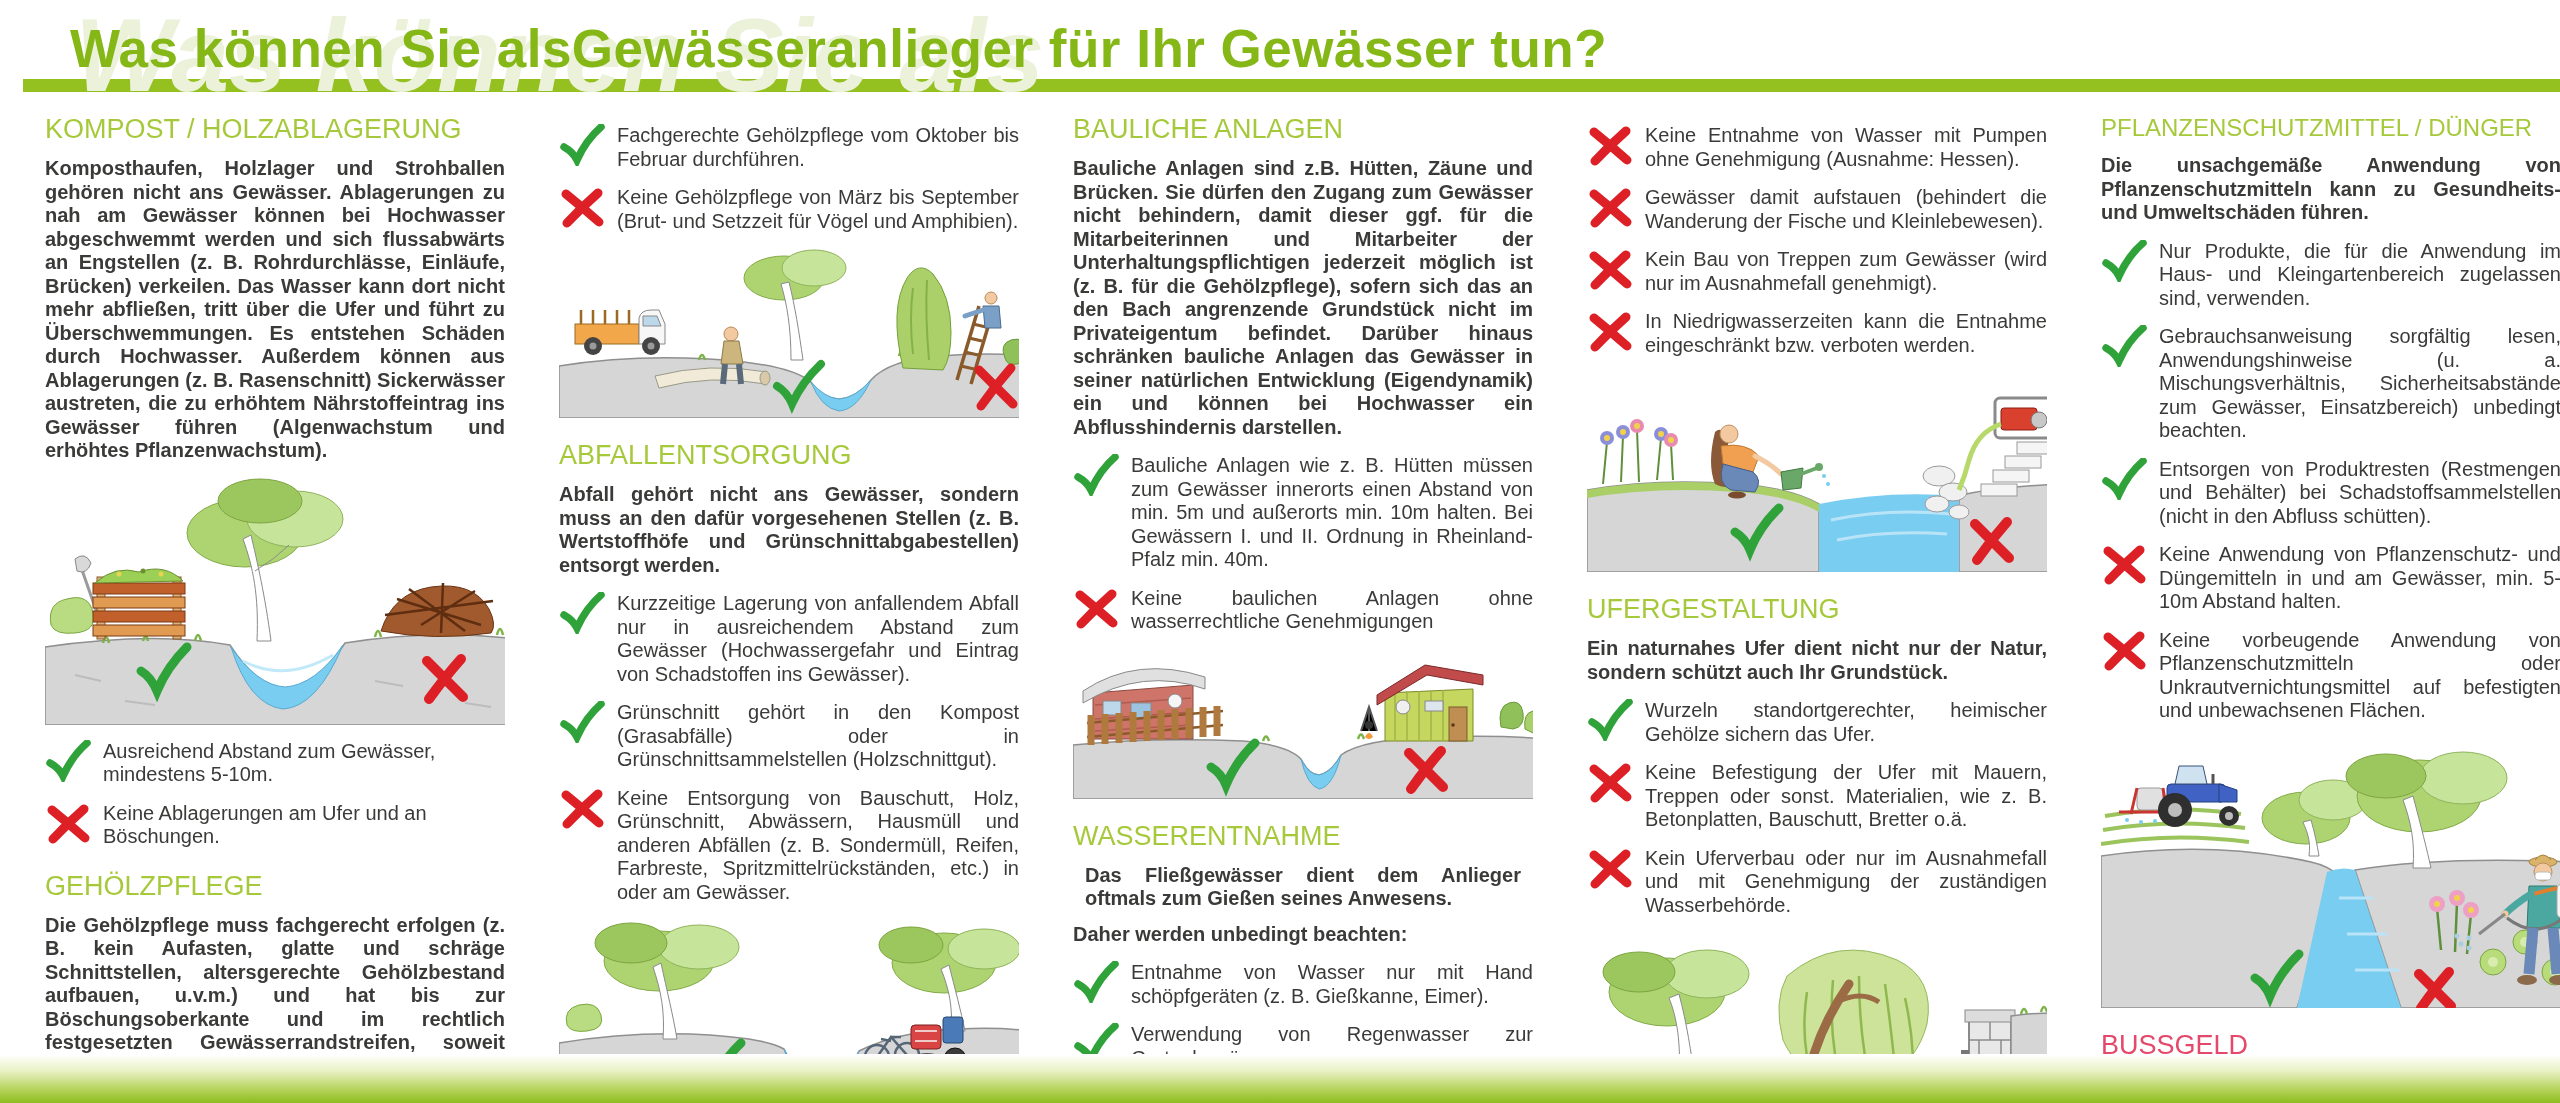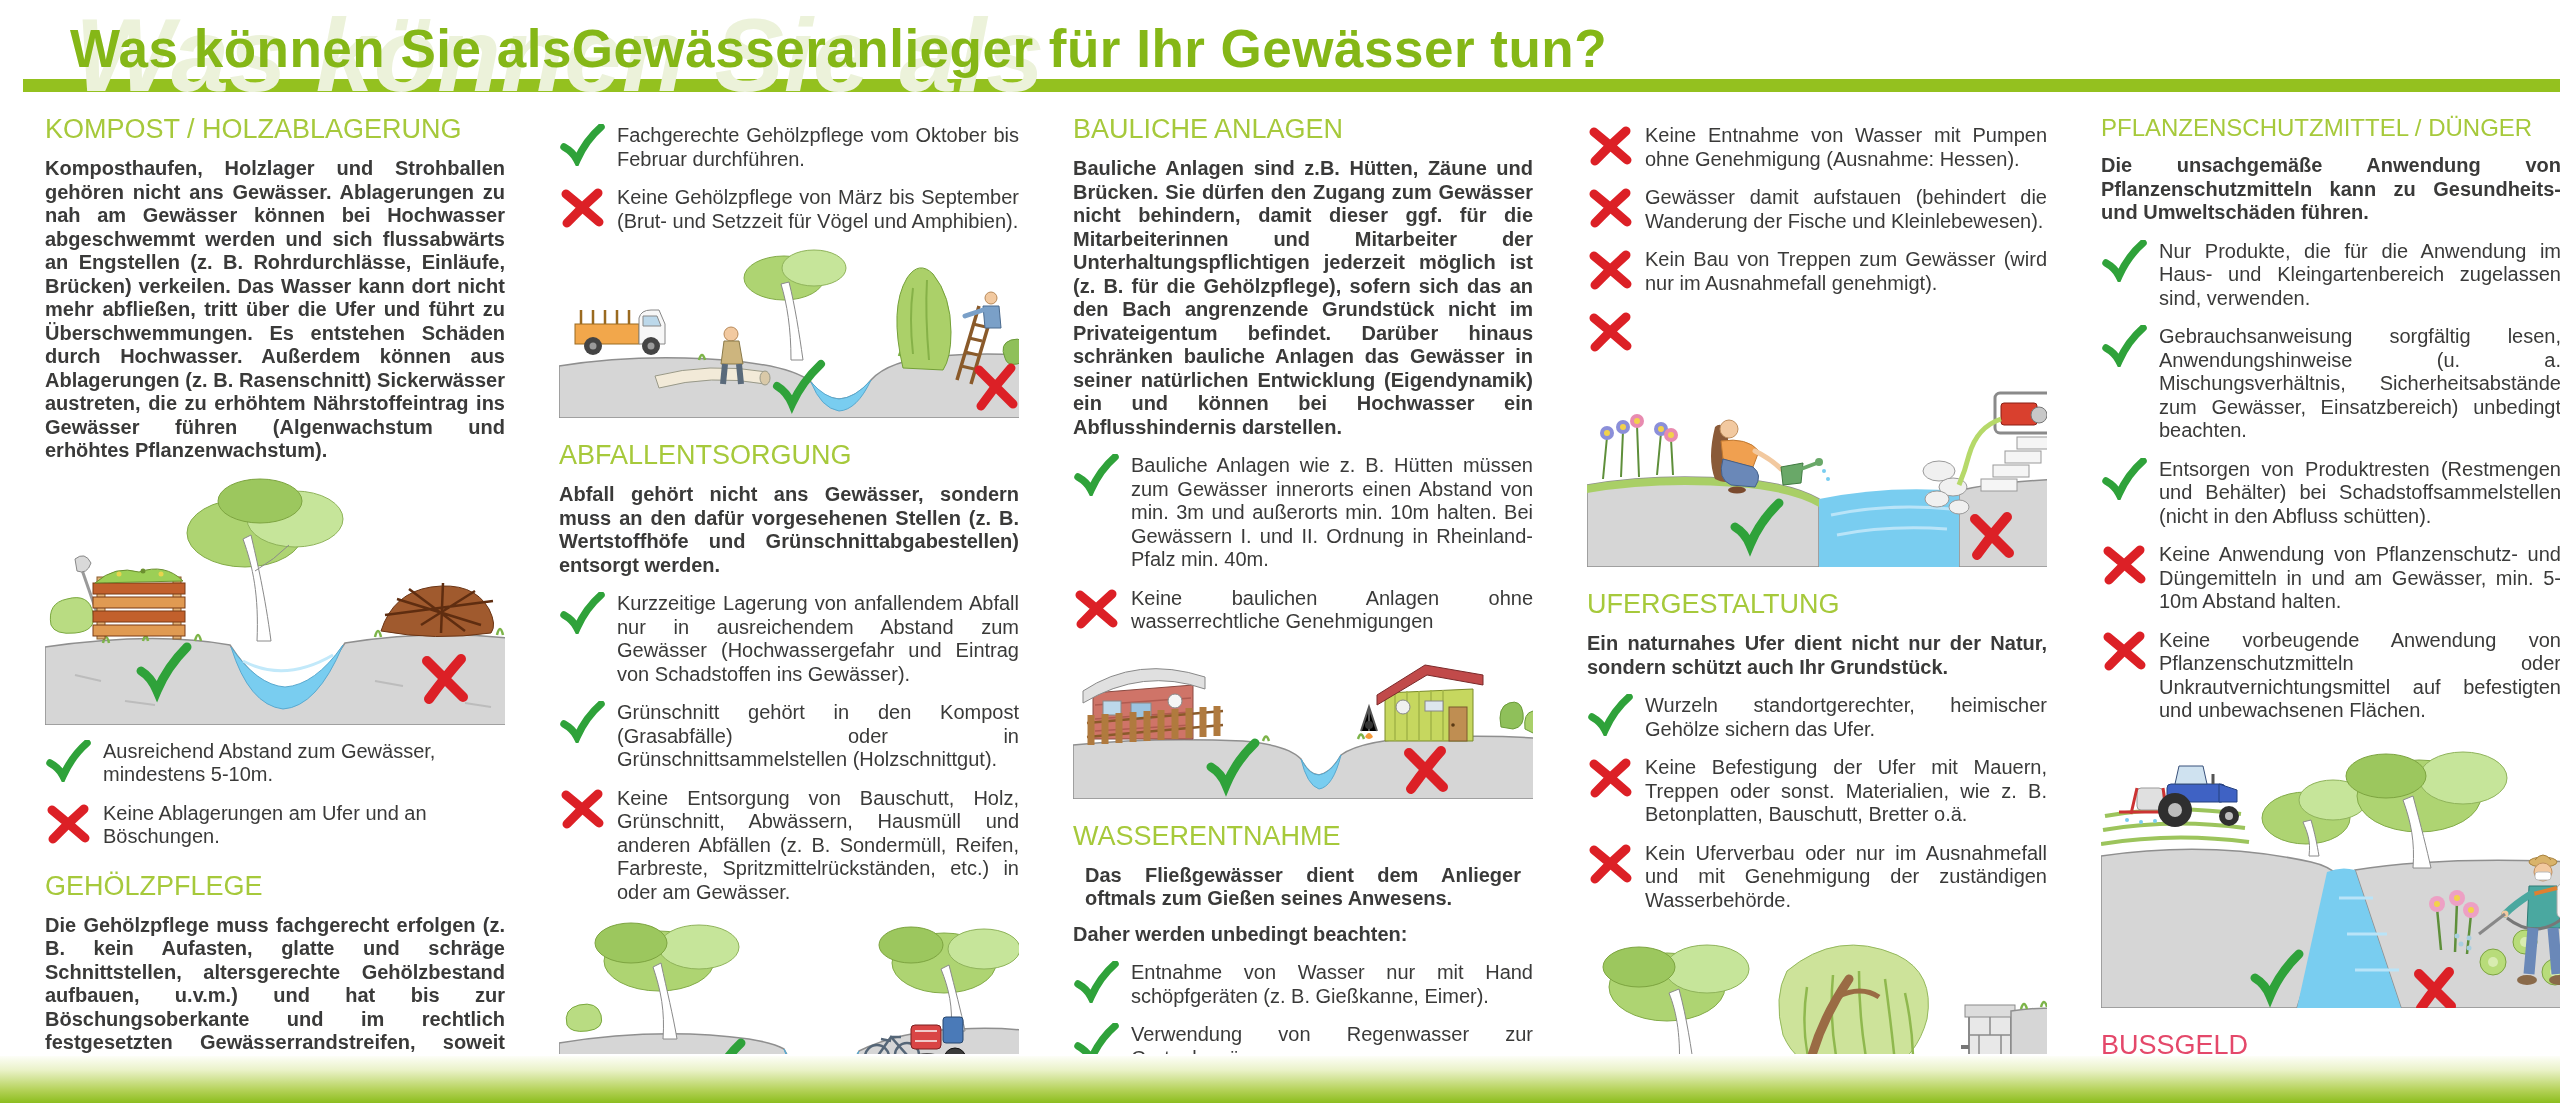--- a/index.html
+++ b/index.html
@@ -207,21 +207,21 @@
     <section class="col">
       <h2 class="section">BAULICHE ANLAGEN</h2>
       <p class="body">Bauliche Anlagen sind z.B. Hütten, Zäune und Brücken. Sie dürfen den Zugang zum Gewässer nicht behindern, damit dieser ggf. für die Mitarbeiterinnen und Mitarbeiter der Unterhaltungspflichtigen jederzeit möglich ist (z. B. für die Gehölzpflege), sofern sich das an den Bach angrenzende Grundstück nicht im Privateigentum befindet. Darüber hinaus schränken bauliche Anlagen das Gewässer in seiner natürlichen Entwicklung (Eigendynamik) ein und können bei Hochwasser ein Abflusshindernis darstellen.</p>
 
       <div class="item">
         <span class="mark">
           <svg viewBox="0 0 44 42">
               <path d="M4 23 Q13 28 17 36 Q26 16 41 3" fill="none" stroke="#2fa23a" stroke-width="7.5" stroke-linecap="round"></path>
             </svg>
         </span>
-        <p>Bauliche Anlagen wie z. B. Hütten müssen zum Gewässer innerorts einen Abstand von min. 3m und außerorts min. 10m halten. Bei Gewässern I. und II. Ordnung in Rheinland-Pfalz min. 40m.</p>
+        <p>Bauliche Anlagen wie z. B. Hütten müssen zum Gewässer innerorts einen Abstand von min. 5m und außerorts min. 10m halten. Bei Gewässern I. und II. Ordnung in Rheinland-Pfalz min. 40m.</p>
       </div>
       <div class="item">
         <span class="mark">
           <svg viewBox="0 0 44 42">
               <path d="M6 8 Q22 21 39 36 M38 7 Q22 21 7 37" fill="none" stroke="#dc2026" stroke-width="9" stroke-linecap="round"></path>
             </svg>
         </span>
         <p>Keine baulichen Anlagen ohne wasserrechtliche Genehmigungen</p>
       </div>
 
@@ -299,20 +299,21 @@
             </svg>
         </span>
         <p>Kein Bau von Treppen zum Gewässer (wird nur im Ausnahmefall genehmigt).</p>
       </div>
       <div class="item">
         <span class="mark">
           <svg viewBox="0 0 44 42">
               <path d="M6 8 Q22 21 39 36 M38 7 Q22 21 7 37" fill="none" stroke="#dc2026" stroke-width="9" stroke-linecap="round"></path>
             </svg>
         </span>
+        <p>In Niedrigwasserzeiten kann die Entnahme eingeschränkt bzw. verboten werden.</p>
       </div>
 
       <svg class="scene" width="472" height="200" viewBox="0 0 472 200">
         <path d="M0 118 Q70 106 150 112 Q205 116 232 132 L232 200 L0 200 Z" fill="#d6d6d6" stroke="#8f8f8f" stroke-width="1.5"></path>
         <path d="M0 118 Q70 106 150 112 Q205 116 232 132 L232 140 Q205 124 150 120 Q70 114 0 126 Z" fill="#a9cf66"></path>
         <path d="M372 124 Q400 116 472 112 L472 200 L372 200 Z" fill="#d6d6d6" stroke="#8f8f8f" stroke-width="1.5"></path>
         <path d="M232 132 Q300 118 372 124 L372 200 L232 200 Z" fill="#79cdf0"></path>
         <path d="M244 148 Q300 136 364 142 M250 168 Q300 158 360 162" stroke="#b9e4f8" stroke-width="3" fill="none"></path>
         <path d="M16 112 L20 70 M34 110 L36 64 M52 110 L50 58 M70 108 L74 66 M86 108 L84 72" stroke="#5e8f3a" stroke-width="2"></path>
         <circle cx="20" cy="66" r="7" fill="#8b8fd9"></circle>

